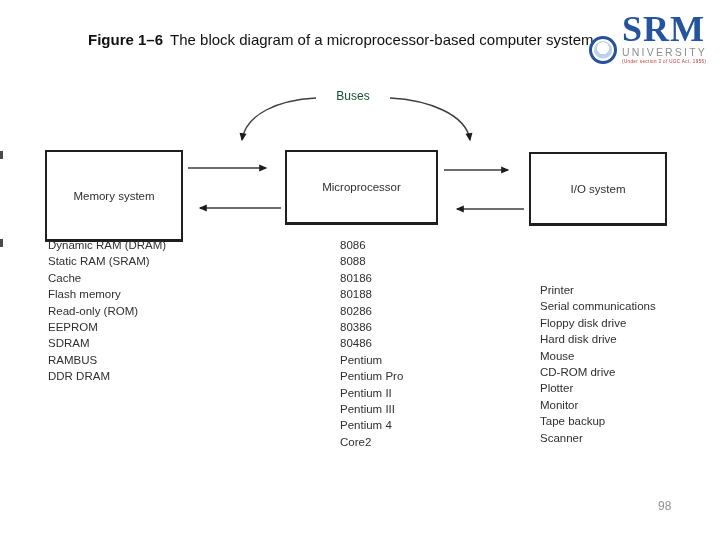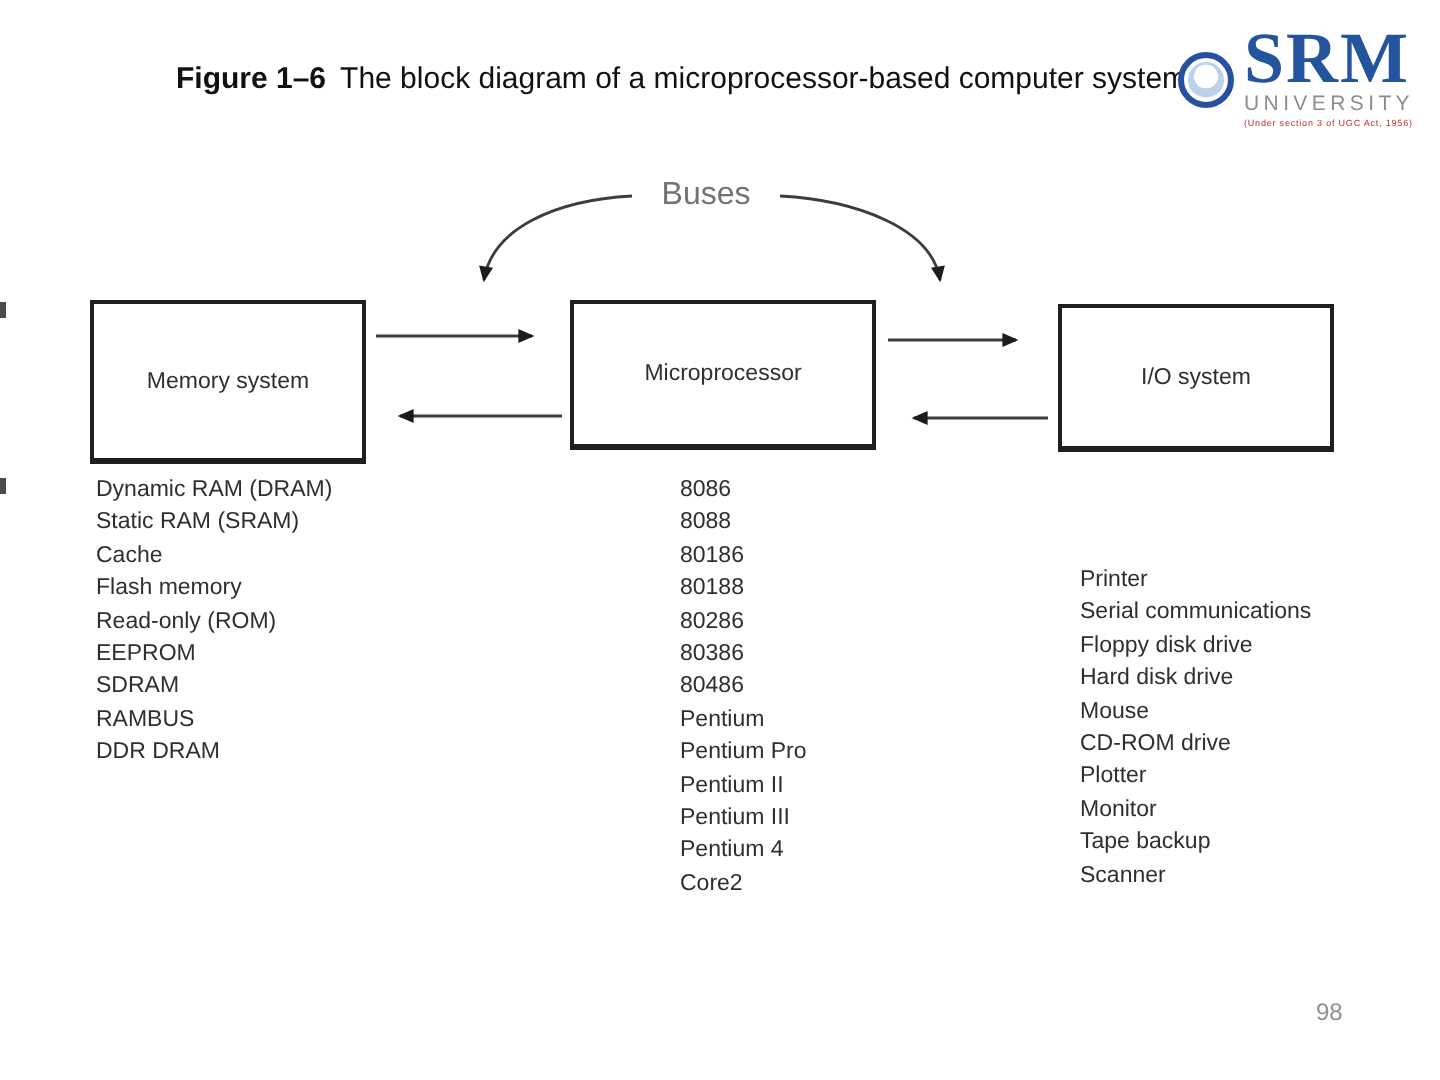--- a/index.html
+++ b/index.html
@@ -23,21 +23,21 @@
     white-space: nowrap;
   }
   .title .fig-label { font-weight: bold; margin-right: 7px; }
 
   
   .logo {
     position: absolute;
     left: 589px;
     top: 12px;
     display: flex;
-    align-items: center;
+    align-items: flex-end;
   }
   .emblem {
     width: 22px; height: 22px;
     margin-top: 3px;
     border: 3px solid #27519e;
     border-radius: 50%;
     background: radial-gradient(circle at 50% 42%, #ffffff 0 35%, #bcd2ec 36% 60%, #e8eef8 61% 100%);
     box-shadow: inset 0 0 0 2px #ffffff;
   }
   .logo-text { margin-left: 5px; text-align: left; }
@@ -69,33 +69,33 @@
     border: 2px solid #1f1f1f;
     border-bottom-width: 3px;
     background: #ffffff;
     display: flex;
     align-items: center;
     justify-content: center;
     font-size: 11.5px;
     color: #2f2f2f;
     box-sizing: border-box;
   }
-  .box-memory { left: 45px;  top: 150px; width: 138px; height: 82px; }
+  .box-memory { left: 45px;  top: 150px; width: 138px; height: 92px; }
   .box-micro  { left: 285px; top: 150px; width: 153px; height: 75px; justify-content: center; }
   .box-io     { left: 529px; top: 152px; width: 138px; height: 74px; }
 
   
   .buses {
     position: absolute;
     left: 318px;
     top: 89px;
     width: 70px;
     text-align: center;
-    font-size: 16px;
-    color: #737373;
+    font-size: 12px;
+    color: #14532d;
   }
 
   
   .arrows {
     position: absolute;
     left: 0; top: 0;
     pointer-events: none;
   }
 
   

